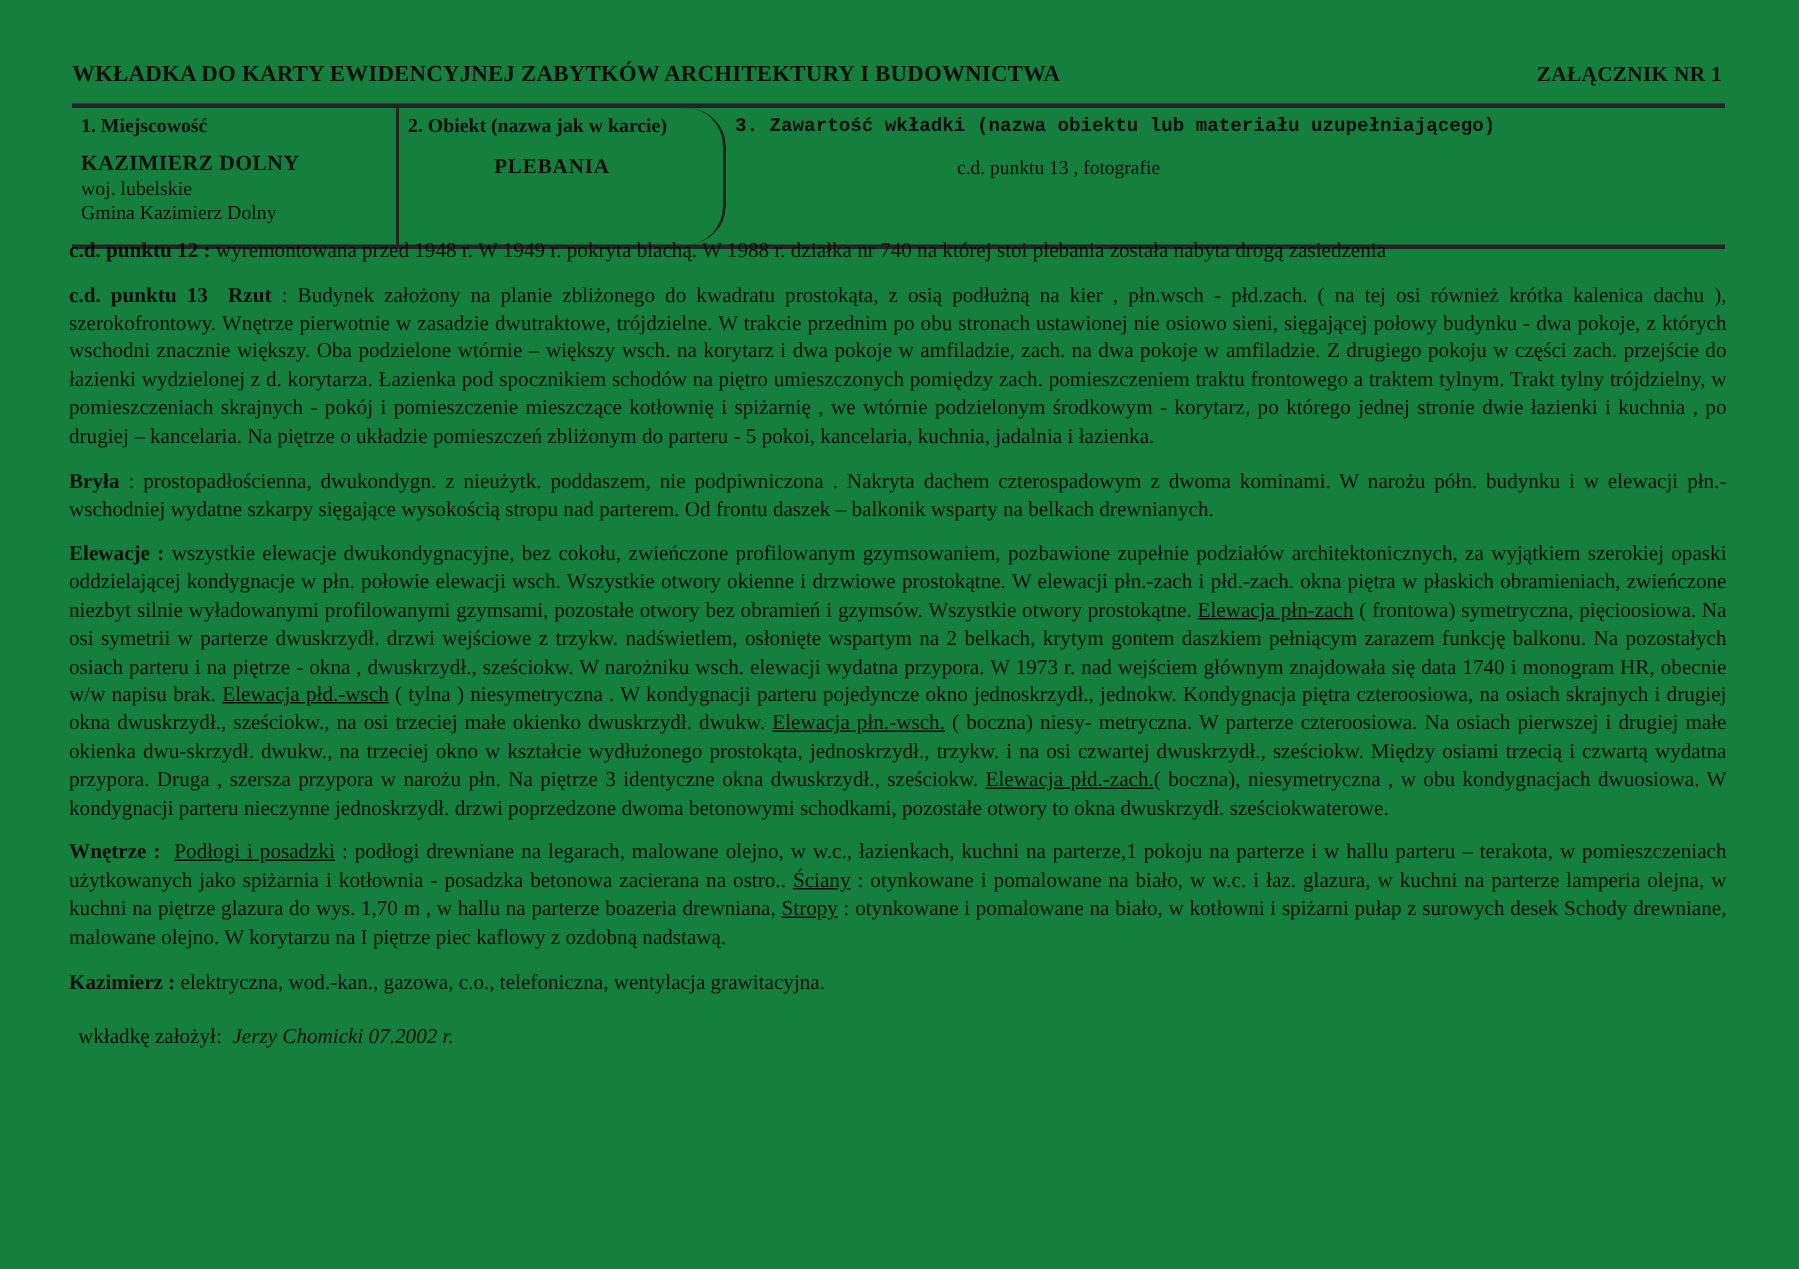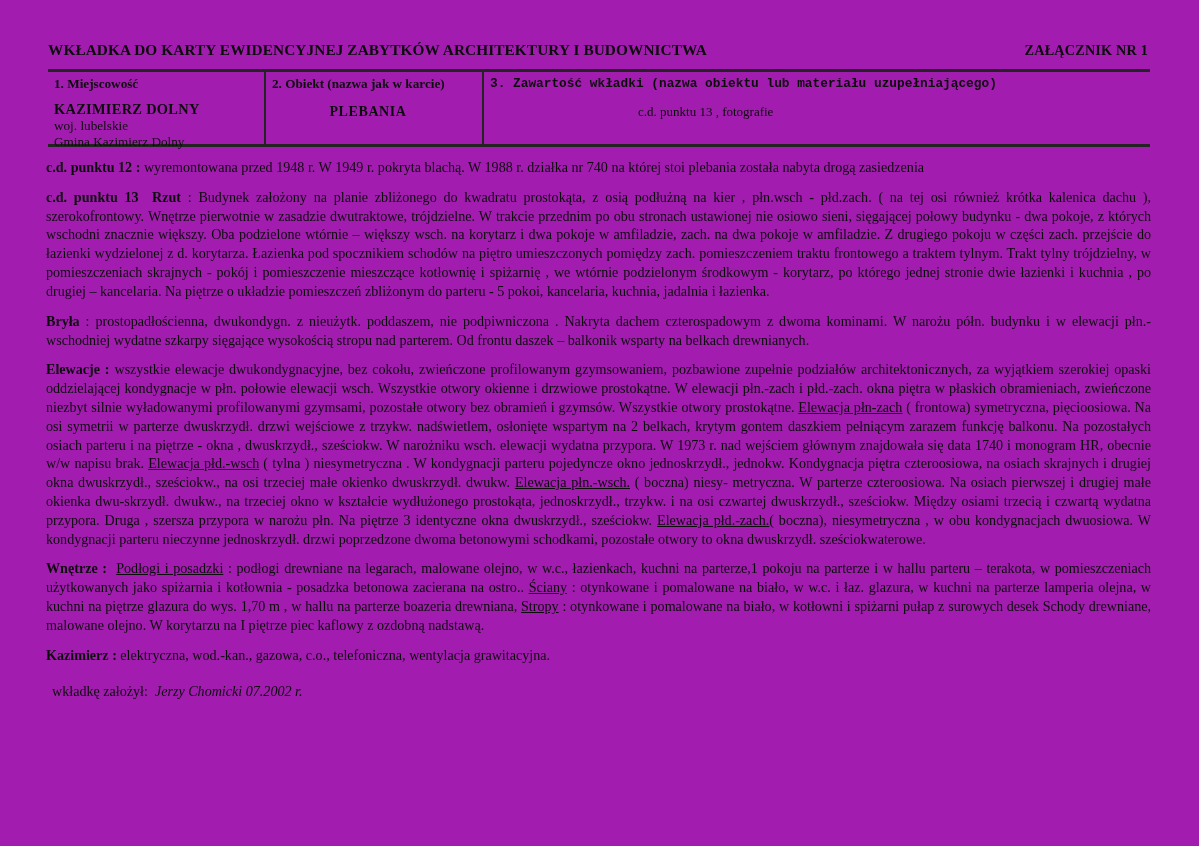--- a/index.html
+++ b/index.html
@@ -15,21 +15,21 @@
     color: #0d0d0d;
     position: relative;
     overflow: hidden;
   }
 
   .page {
     position: absolute;
     left: 0; top: 0;
     width: 1199px;
     height: 846px;
-    background: #a21caf;
+    background: #15803d;
   }
 
   
   .doc-header {
     position: absolute;
     left: 48px;
     top: 41px;
     width: 1104px;
     display: flex;
     justify-content: space-between;
@@ -48,33 +48,33 @@
     white-space: nowrap;
     padding-right: 4px;
   }
 
   
   .id-table {
     position: absolute;
     left: 48px;
     top: 69px;
     width: 1102px;
-    height: 78px;
+    height: 97px;
     border-top: 3px solid #232323;
     border-bottom: 3px solid #232323;
     box-sizing: border-box;
     display: flex;
   }
   .cell {
     position: relative;
     box-sizing: border-box;
     padding: 4px 0 0 6px;
   }
   .cell-1 { width: 218px; border-right: 2.5px solid #232323; }
-  .cell-2 { width: 218px; border-right: 2.5px solid #232323; text-align: left; }
+  .cell-2 { width: 218px; border-right: 2.5px solid #232323; text-align: left; border-radius: 26px; }
   .cell-3 { flex: 1; }
 
   .cell-head {
     font-weight: bold;
     font-size: 13.2px;
     line-height: 1.18;
     white-space: nowrap;
   }
   .cell-head-3 {
     font-weight: bold;

